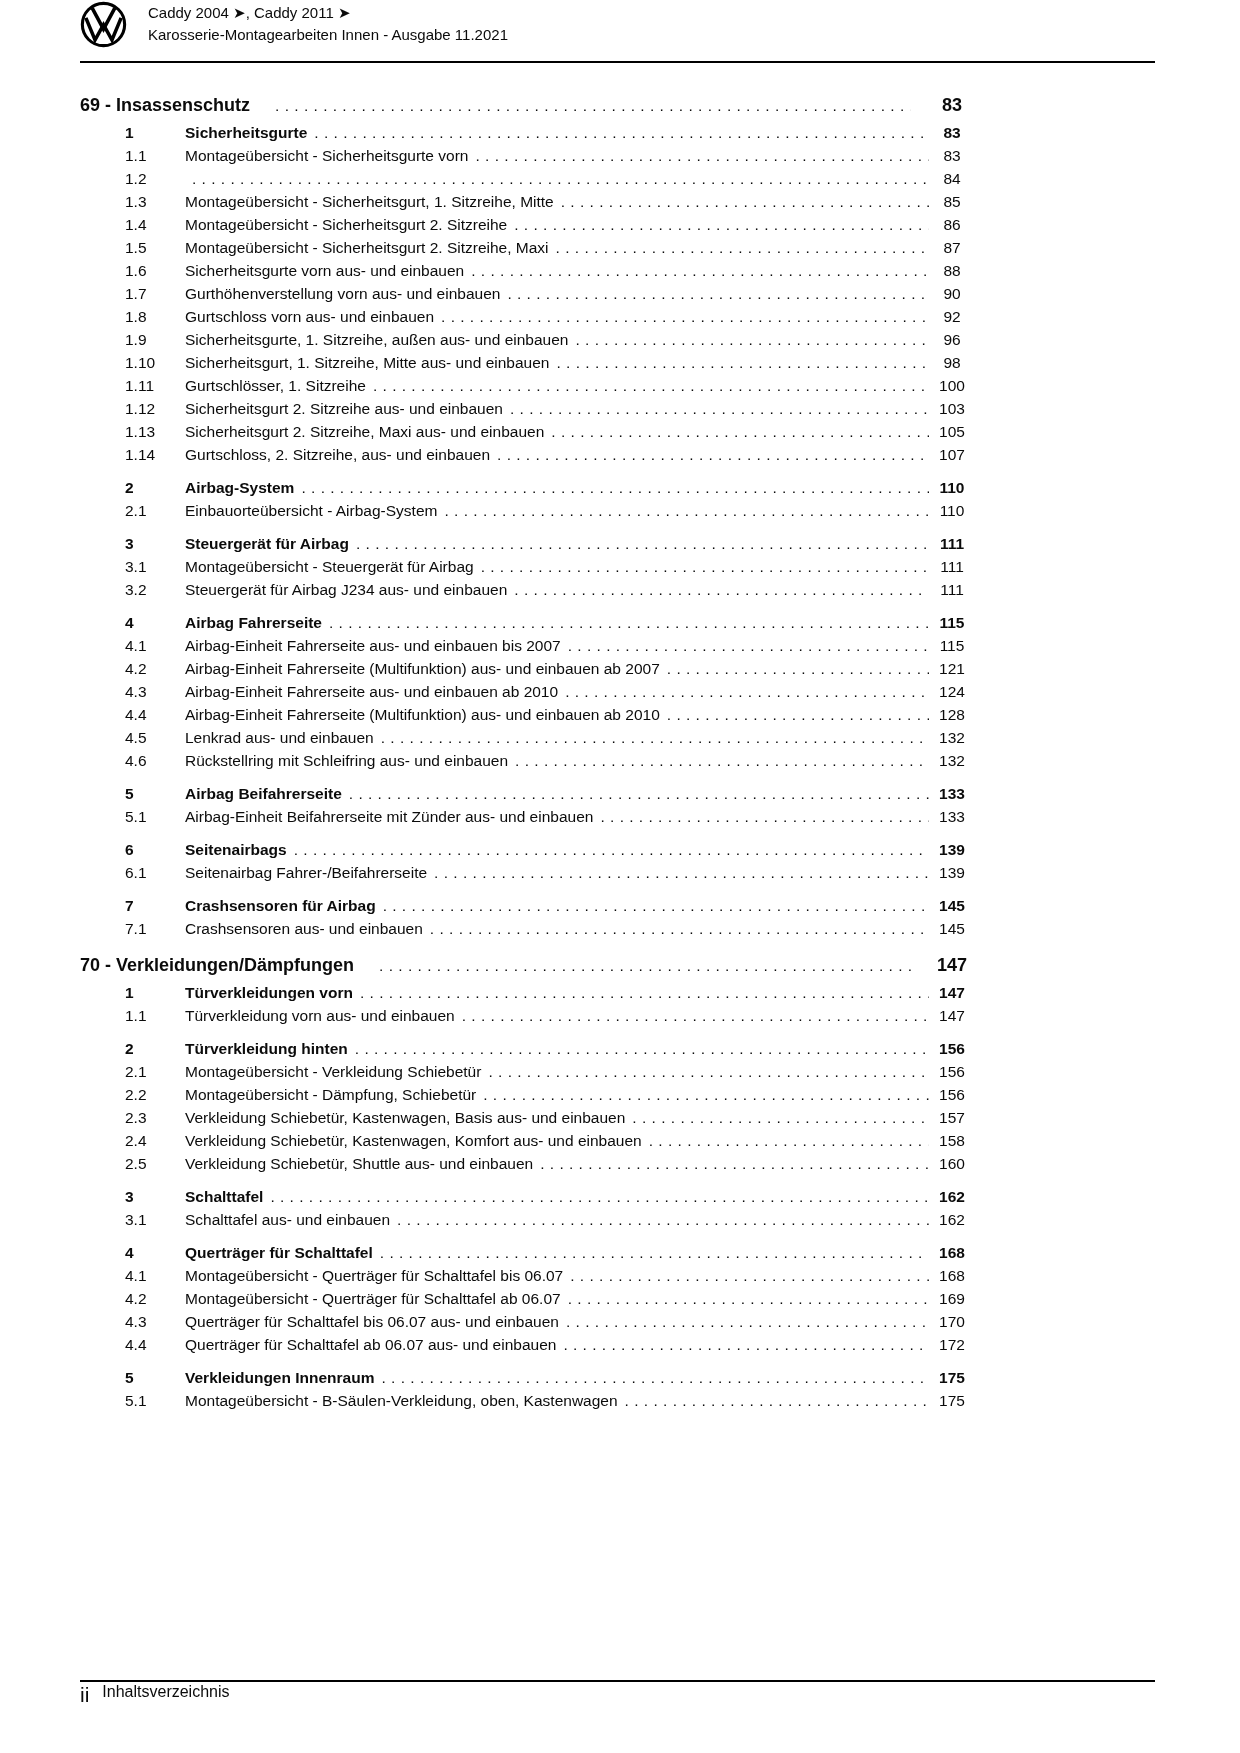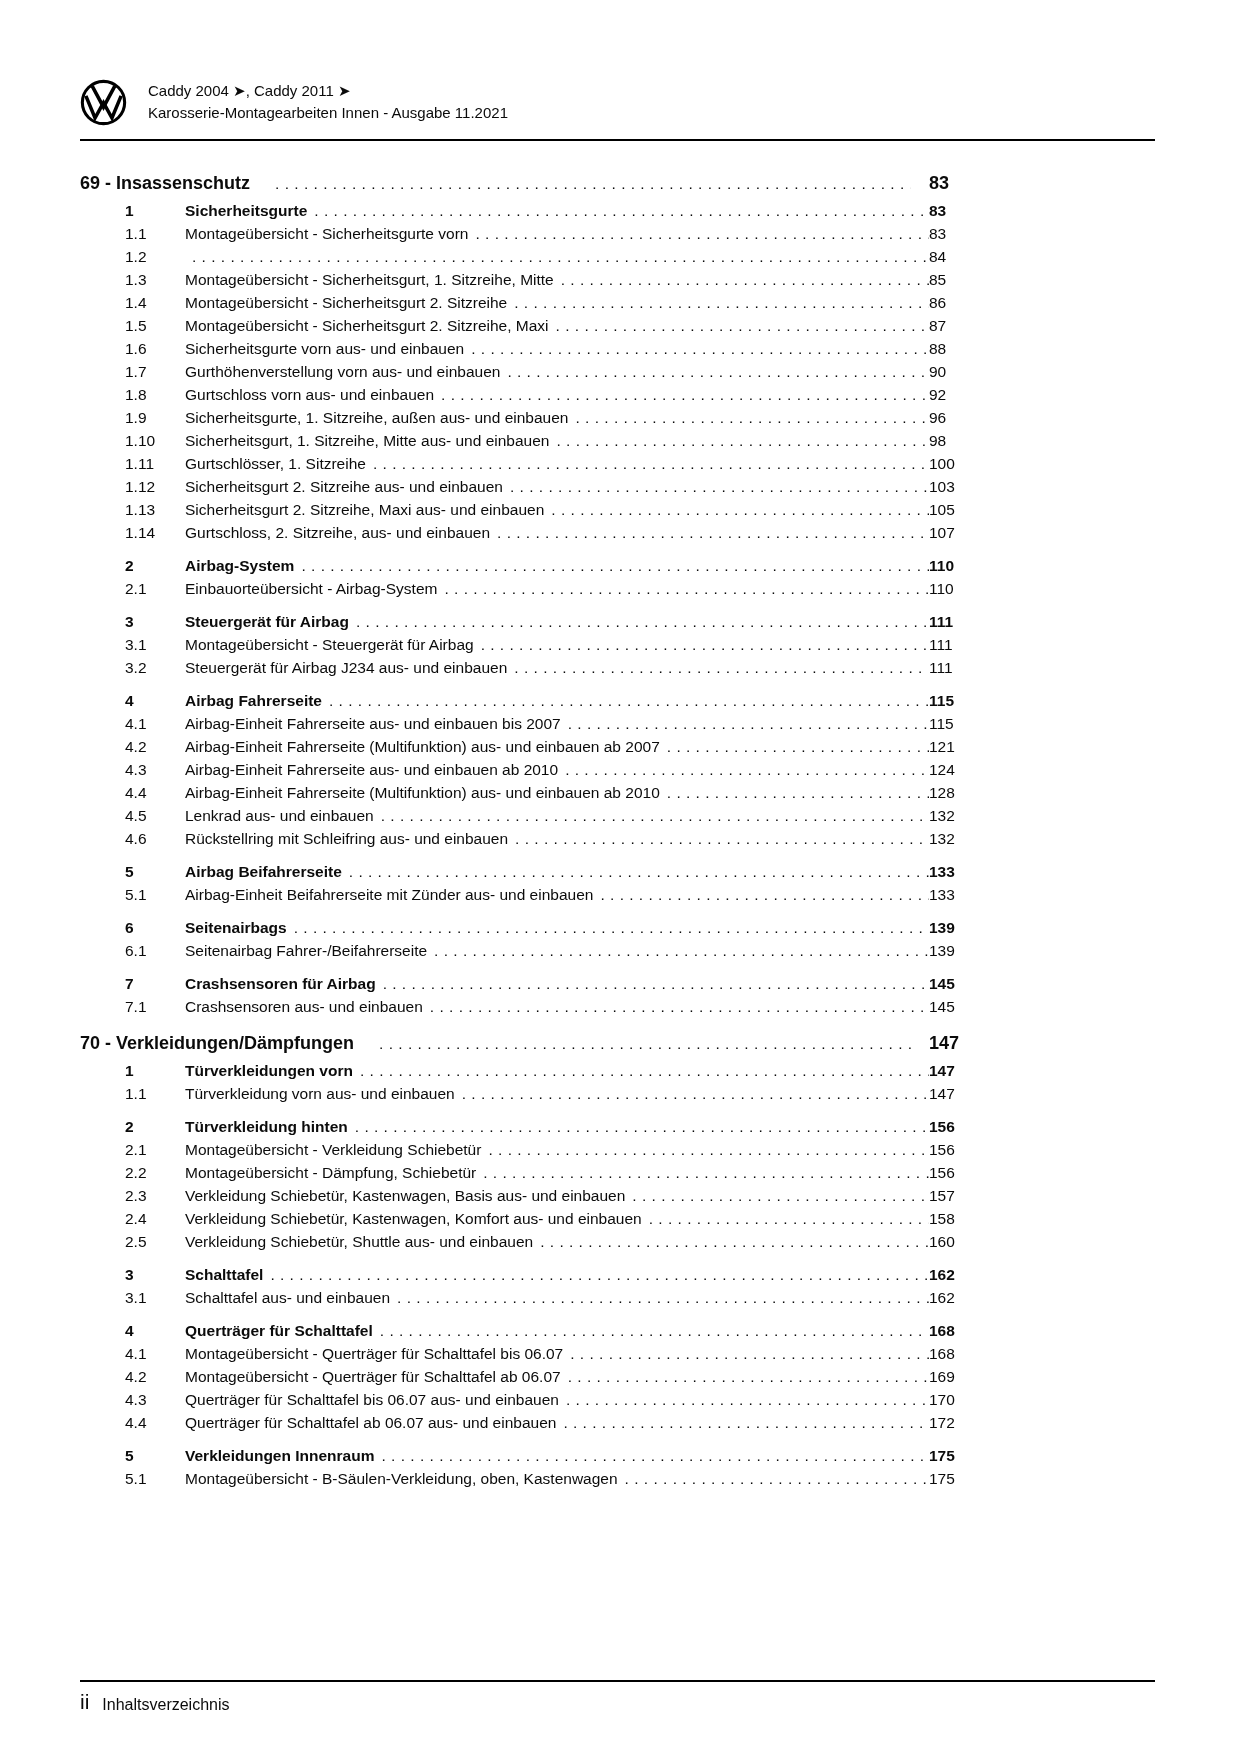--- a/index.html
+++ b/index.html
@@ -15,21 +15,20 @@
   .content {
     position: absolute;
     left: 80px;
     top: 0;
     width: 1075px;
   }
   
   .header {
     display: flex;
     align-items: flex-start;
-    margin-top: 78px;
   }
   .logo {
     width: 47px;
     height: 47px;
     flex: none;
     margin-right: 21px;
     margin-top: 1px;
   }
   .logo svg { display: block; }
   .header-text {
@@ -85,34 +84,34 @@
     font-size: 15.5px;
     word-spacing: 1px;
     padding: 0 2px 0 7px;
   }
   .leader::before {
     content: ". . . . . . . . . . . . . . . . . . . . . . . . . . . . . . . . . . . . . . . . . . . . . . . . . . . . . . . . . . . . . . . . . . . . . . . . . . . . . . . . . . . . . . . . . . . . . . . . . . . . . . . . . . . . . . . . . . . . . . . . . . . . . . . . . . . . ";
   }
   .page-num {
     flex: none;
     width: 46px;
-    text-align: left;
+    text-align: center;
   }
   .chapter-row .page-num { font-size: 18px; }
   
   .footer {
     position: absolute;
     left: 80px;
     top: 1667px;
     width: 1075px;
   }
   .footer-row {
     display: flex;
-    align-items: flex-end;
-    margin-top: 8px;
+    align-items: flex-start;
+    margin-top: 1px;
   }
   .footer-page { font-size: 21px; line-height: 24px; }
   .footer-label { font-size: 16px; margin-left: 13px; }
 </style>
 </head>
 <body>
 
 <div class="content">
 
   <div class="header">

